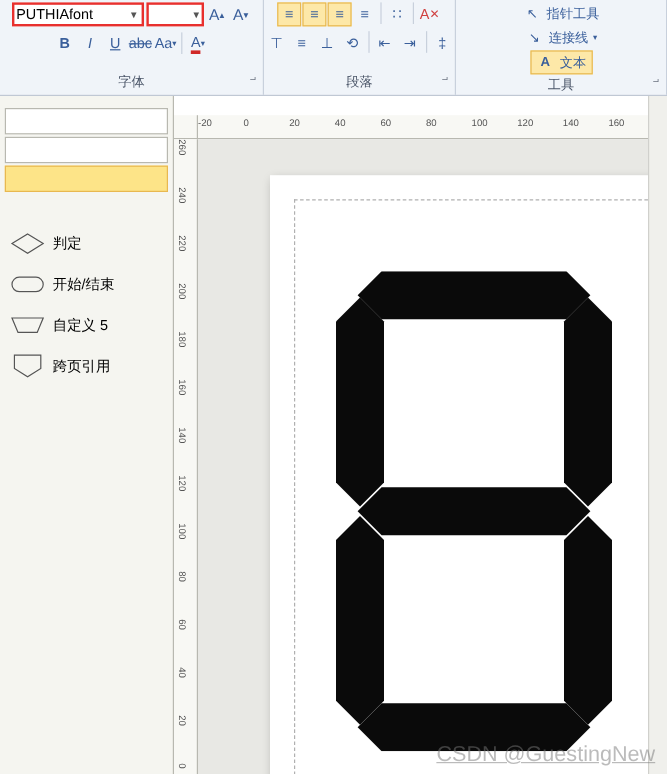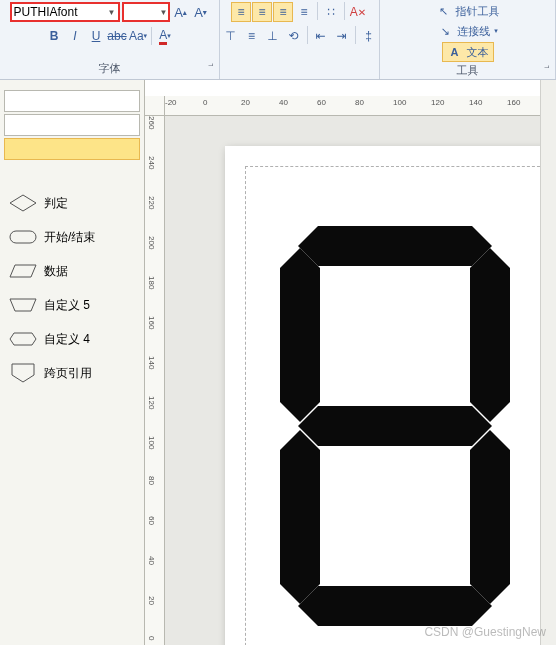--- a/index.html
+++ b/index.html
@@ -47,21 +47,21 @@
     .ruler-tick { position: absolute; font-size: 8px; color: #555; }
     .ruler-h .ruler-tick { top: 2px; }
     .ruler-v .ruler-tick { left: 2px; writing-mode: vertical-rl; }
     
     .page-area { position: absolute; top: 20px; left: 20px; right: 0; bottom: 0; background: #e8e8e4; overflow: hidden; }
     .page { position: absolute; top: 30px; left: 60px; width: 340px; height: 540px; background: #fff; box-shadow: 2px 3px 8px rgba(0,0,0,0.25); }
     .page-margin { position: absolute; top: 20px; left: 20px; right: 20px; bottom: 20px; border: 1px dashed #b0b0b0; }
     
     .seven-seg { position: absolute; top: 80px; left: 55px; width: 230px; height: 400px; }
     
-    .watermark { position: absolute; bottom: 6px; right: 10px; color: rgba(120,120,120,0.5); font-size: 12px; }
+    .watermark { position: absolute; bottom: 6px; right: 10px; color: rgba(120,120,120,0.5); font-size: 18px; text-decoration: underline; }
     .scroll-v { position: absolute; right: 0; top: 80px; bottom: 0; width: 16px; background: #f0f0ec; border-left: 1px solid #d0d0cc; }
   </style>
 </head>
 <body>
 
 <div class="ribbon">
   <div class="ribbon-group" style="width:220px">
     <div class="group-content">
       <div class="font-row">
         <div class="font-select name">
@@ -114,20 +114,21 @@
         <div class="ribbon-btn">≡</div>
         <div class="ribbon-btn">⊥</div>
         <div class="ribbon-btn">⟲</div>
         <div class="sep"></div>
         <div class="ribbon-btn">⇤</div>
         <div class="ribbon-btn">⇥</div>
         <div class="sep"></div>
         <div class="ribbon-btn">‡</div>
       </div>
     </div>
+    <div class="group-label">段落</div>
   </div>
 
   <div class="ribbon-group tools-group">
     <div class="group-content">
       <div class="tool-item">
         <span class="tool-icon">↖</span>
         <span>指针工具</span>
       </div>
       <div class="tool-item">
         <span class="tool-icon">↘</span>
@@ -163,40 +164,24 @@
       <span class="shape-icon">
           <svg width="28" height="14">
             <rect x="1" y="1" width="26" height="12" rx="6" fill="none" stroke="#555"></rect>
           </svg>
         </span>
       <span>开始/结束</span>
     </div>
     <div class="shape-item">
       <span class="shape-icon">
           <svg width="28" height="14">
-            <polygon points="6,1 27,1 22,13 1,13" fill="none" stroke="#555"></polygon>
-          </svg>
-        </span>
-      <span>数据</span>
-    </div>
-    <div class="shape-item">
-      <span class="shape-icon">
-          <svg width="28" height="14">
             <polygon points="1,1 27,1 22,13 6,13" fill="none" stroke="#555"></polygon>
           </svg>
         </span>
       <span>自定义 5</span>
-    </div>
-    <div class="shape-item">
-      <span class="shape-icon">
-          <svg width="28" height="14">
-            <polygon points="5,1 23,1 27,7 23,13 5,13 1,7" fill="none" stroke="#555"></polygon>
-          </svg>
-        </span>
-      <span>自定义 4</span>
     </div>
     <div class="shape-item">
       <span class="shape-icon">
           <svg width="24" height="20">
             <polygon points="1,1 23,1 23,12 12,19 1,12" fill="none" stroke="#555"></polygon>
           </svg>
         </span>
       <span>跨页引用</span>
     </div>
   </div>

